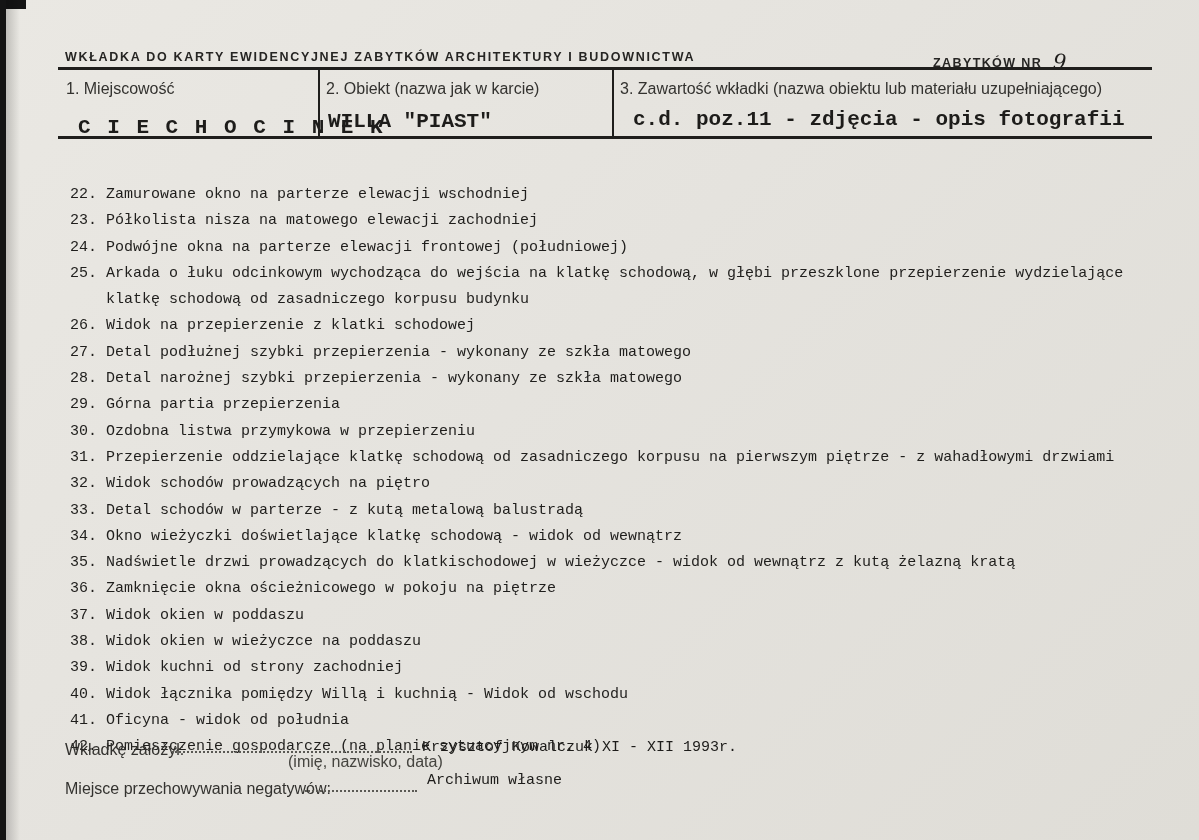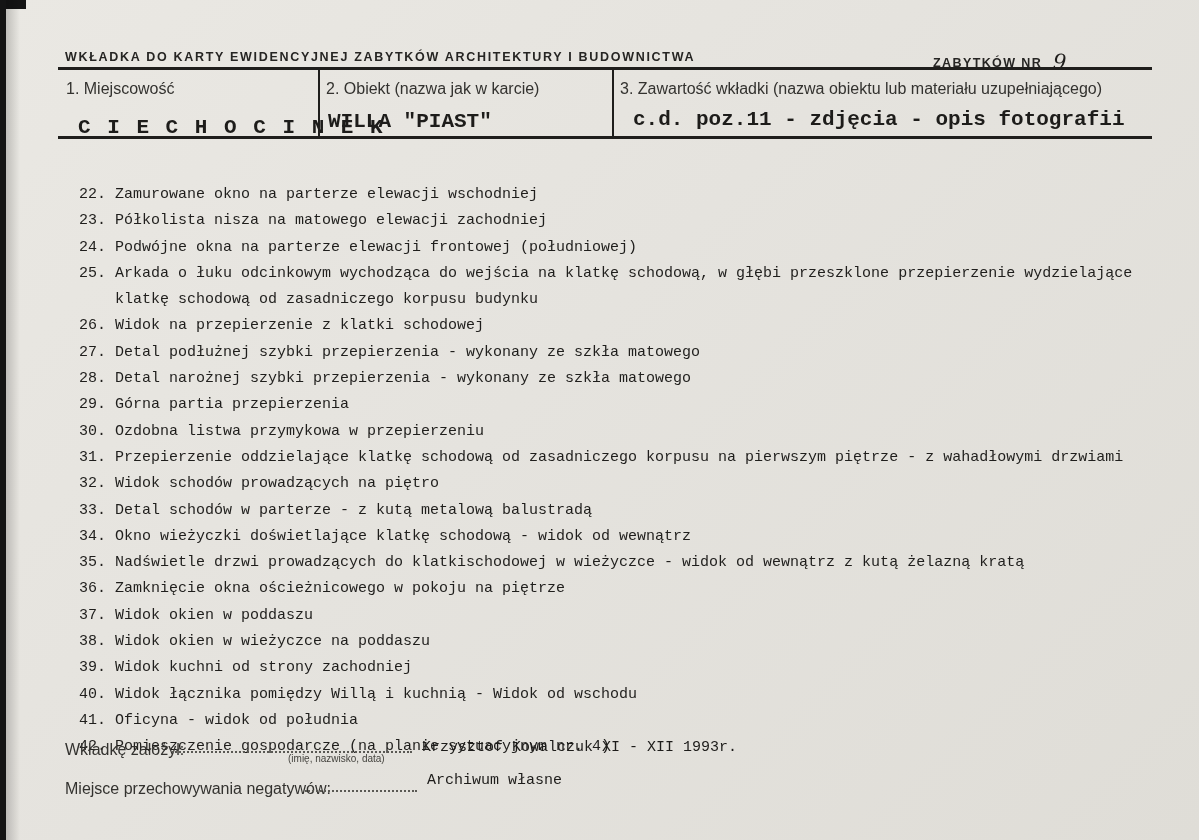--- a/index.html
+++ b/index.html
@@ -49,34 +49,34 @@
   .mono{font-family:"Liberation Mono","DejaVu Sans Mono",monospace;}
   .cell-value{position:absolute;font-size:21px;color:#1d1c1a;font-weight:bold;}
   .val-1{left:78px;top:116px;letter-spacing:2px;}
   .val-2{left:328px;top:110px;}
   .val-3{left:633px;top:108px;}
 
   
   .photo-list{
     position:absolute;left:70px;top:182px;width:1075px;
     font-family:"Liberation Mono","DejaVu Sans Mono",monospace;
-    font-size:15px;line-height:26.3px;color:#1f1e1c;margin-left:9px;
+    font-size:15px;line-height:26.3px;color:#1f1e1c;
   }
   .li-row{position:relative;padding-left:36px;}
   .li-num{position:absolute;left:0;top:0;}
   .li-text{display:inline;}
 
   
   .footer-label{position:absolute;font-size:16px;color:#33322f;}
   .f-lbl-1{left:65px;top:741px;}
   .f-lbl-2{left:65px;top:780px;}
   .dotline{position:absolute;border-bottom:2px dotted #5a5954;height:1px;}
   .dot-1{left:172px;top:750px;width:240px;}
   .dot-2{left:305px;top:789px;width:112px;}
-  .footer-hint{position:absolute;left:288px;top:753px;font-size:10px;color:#45443f;}
+  .footer-hint{position:absolute;left:288px;top:753px;font-size:16px;color:#45443f;}
   .footer-value{position:absolute;font-size:15px;color:#1d1c1a;}
   .f-val-1{left:422px;top:739px;}
   .f-val-2{left:427px;top:772px;}
 </style>
 </head>
 <body>
 
 <div class="page">
 
   <div class="scan-strip-left"></div>

